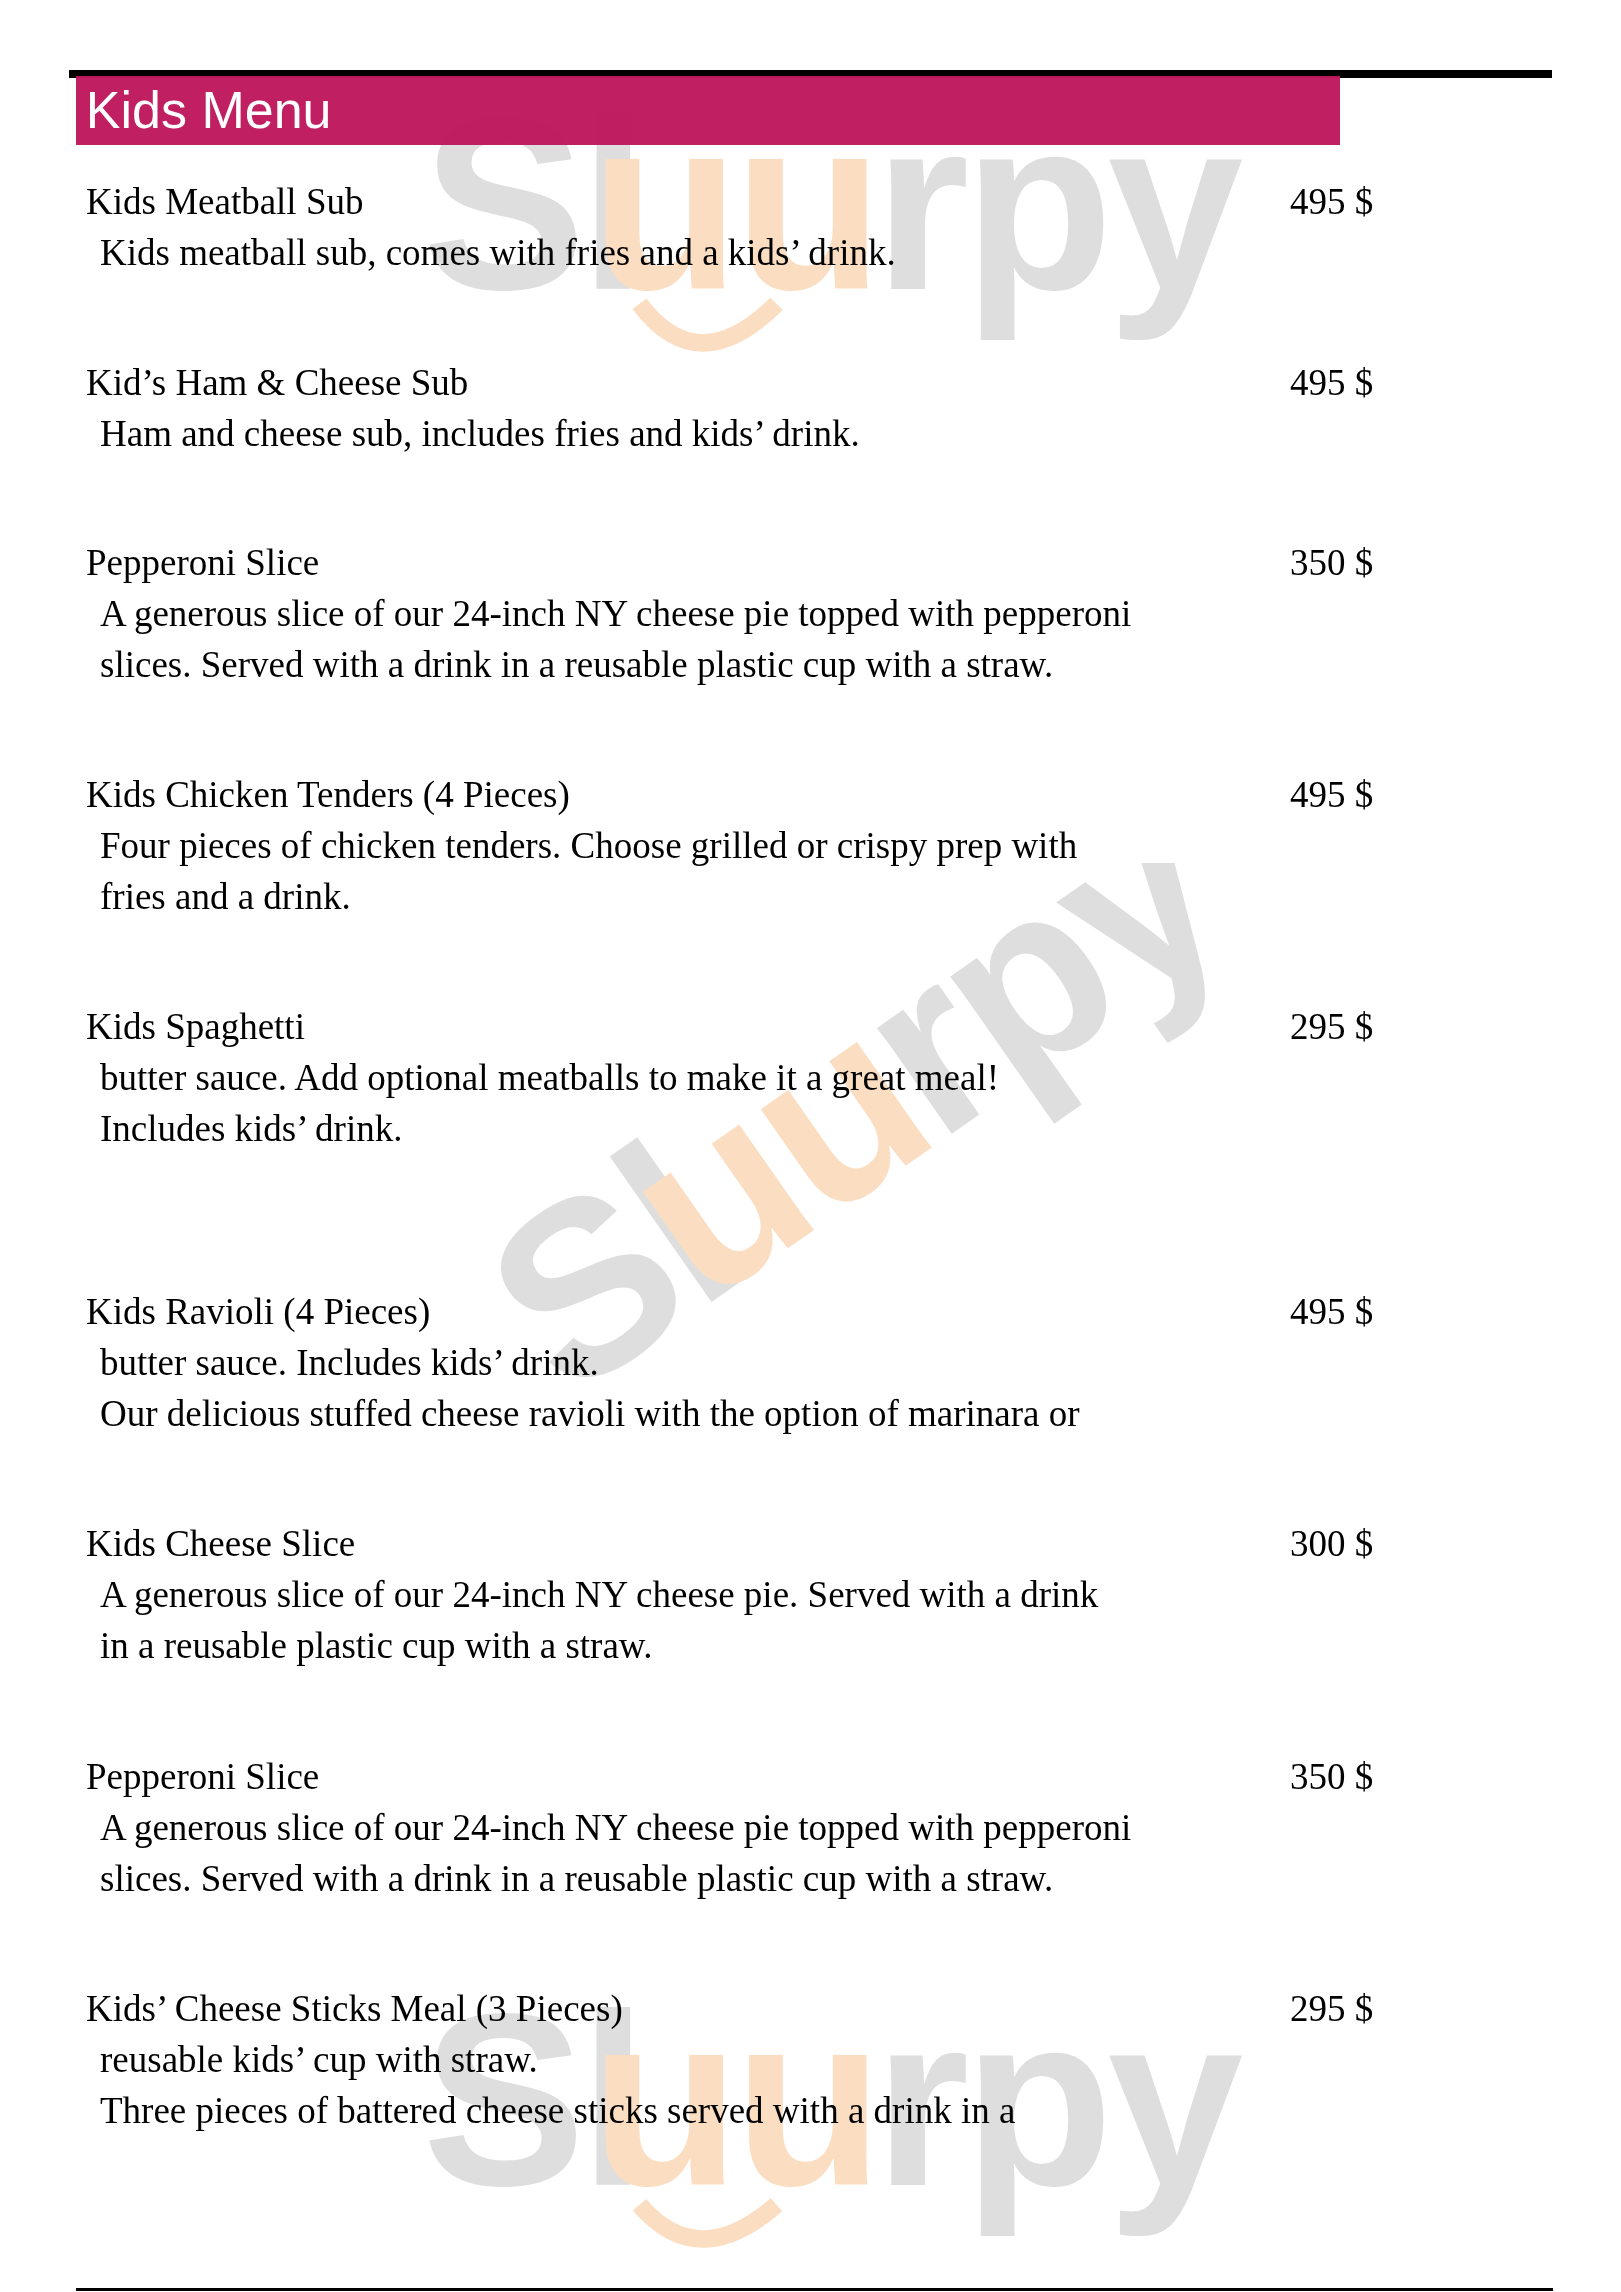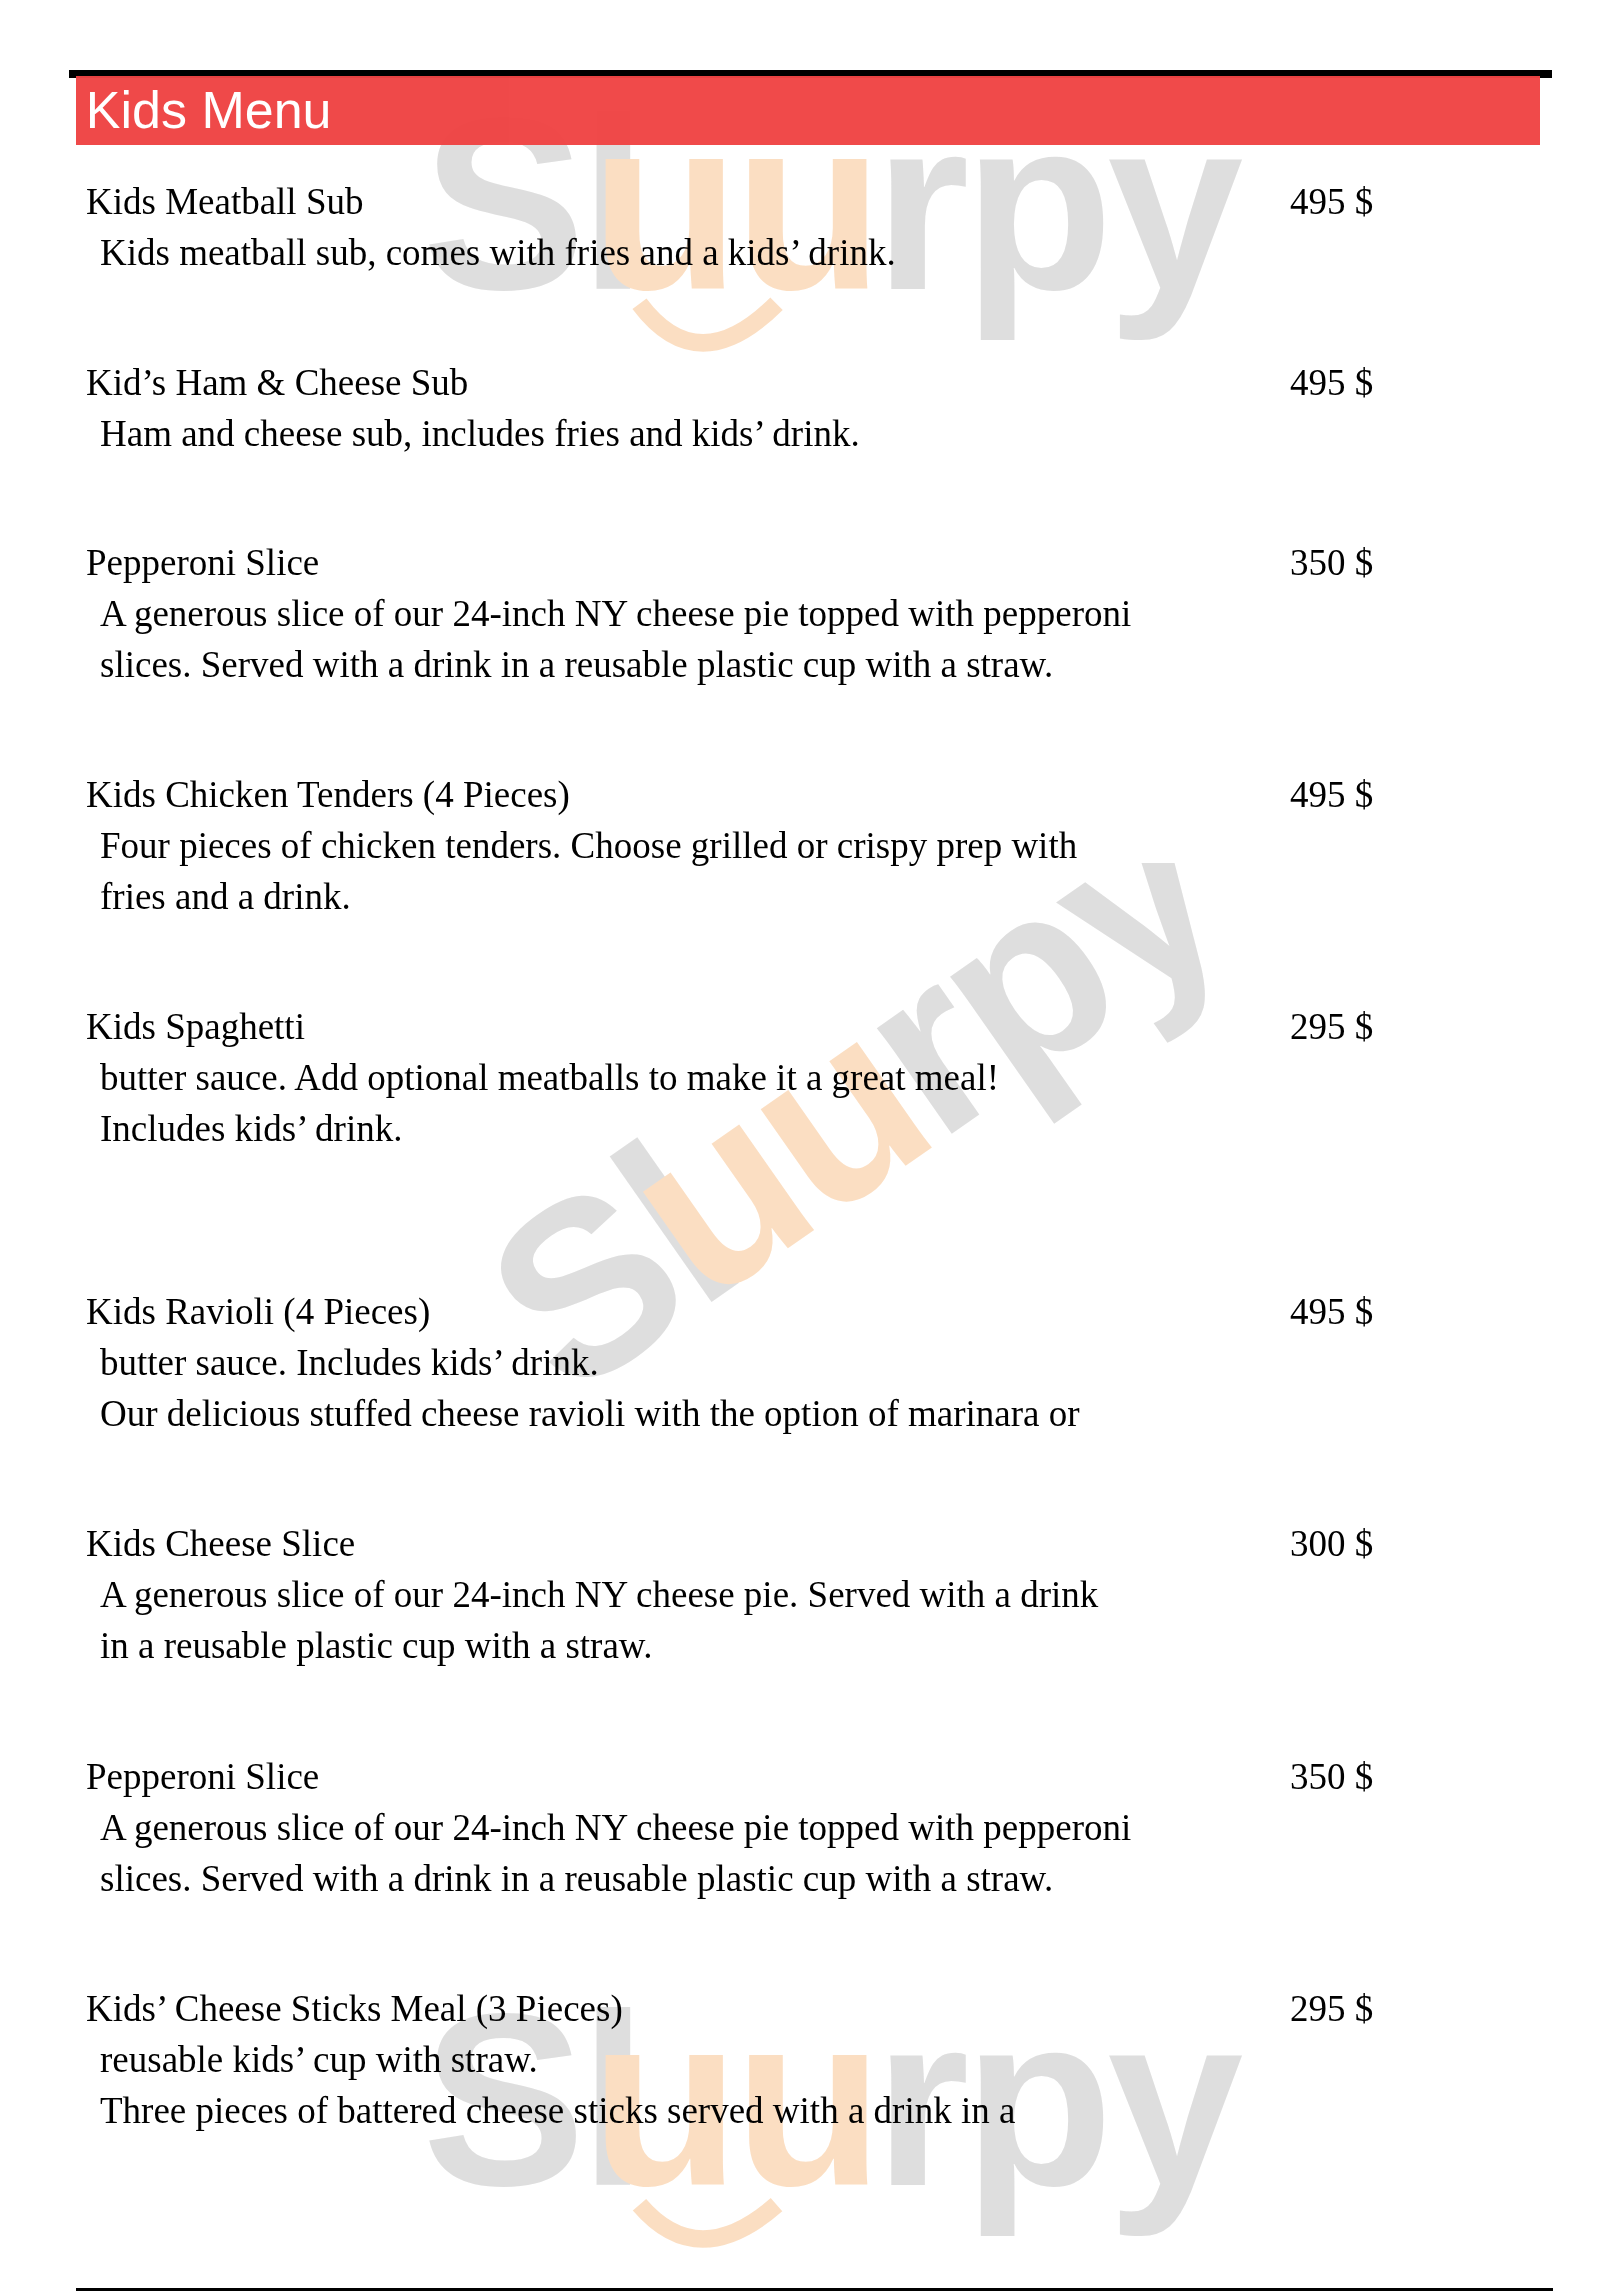--- a/index.html
+++ b/index.html
@@ -33,23 +33,23 @@
     top: 70px;
     width: 1483px;
     height: 7.8px;
     background: #000000;
     z-index: 1;
   }
   .header-band {
     position: absolute;
     left: 76px;
     top: 76px;
-    width: 1464px;
+    width: 1264px;
     height: 69px;
-    background: #ef4444;
+    background: #be185d;
     opacity: 0.97;
     z-index: 2;
   }
   .header-title {
     position: absolute;
     left: 9.8px;
     top: 3.9px;
     font-family: "Liberation Sans", "DejaVu Sans", sans-serif;
     font-size: 52px;
     line-height: 61px;

